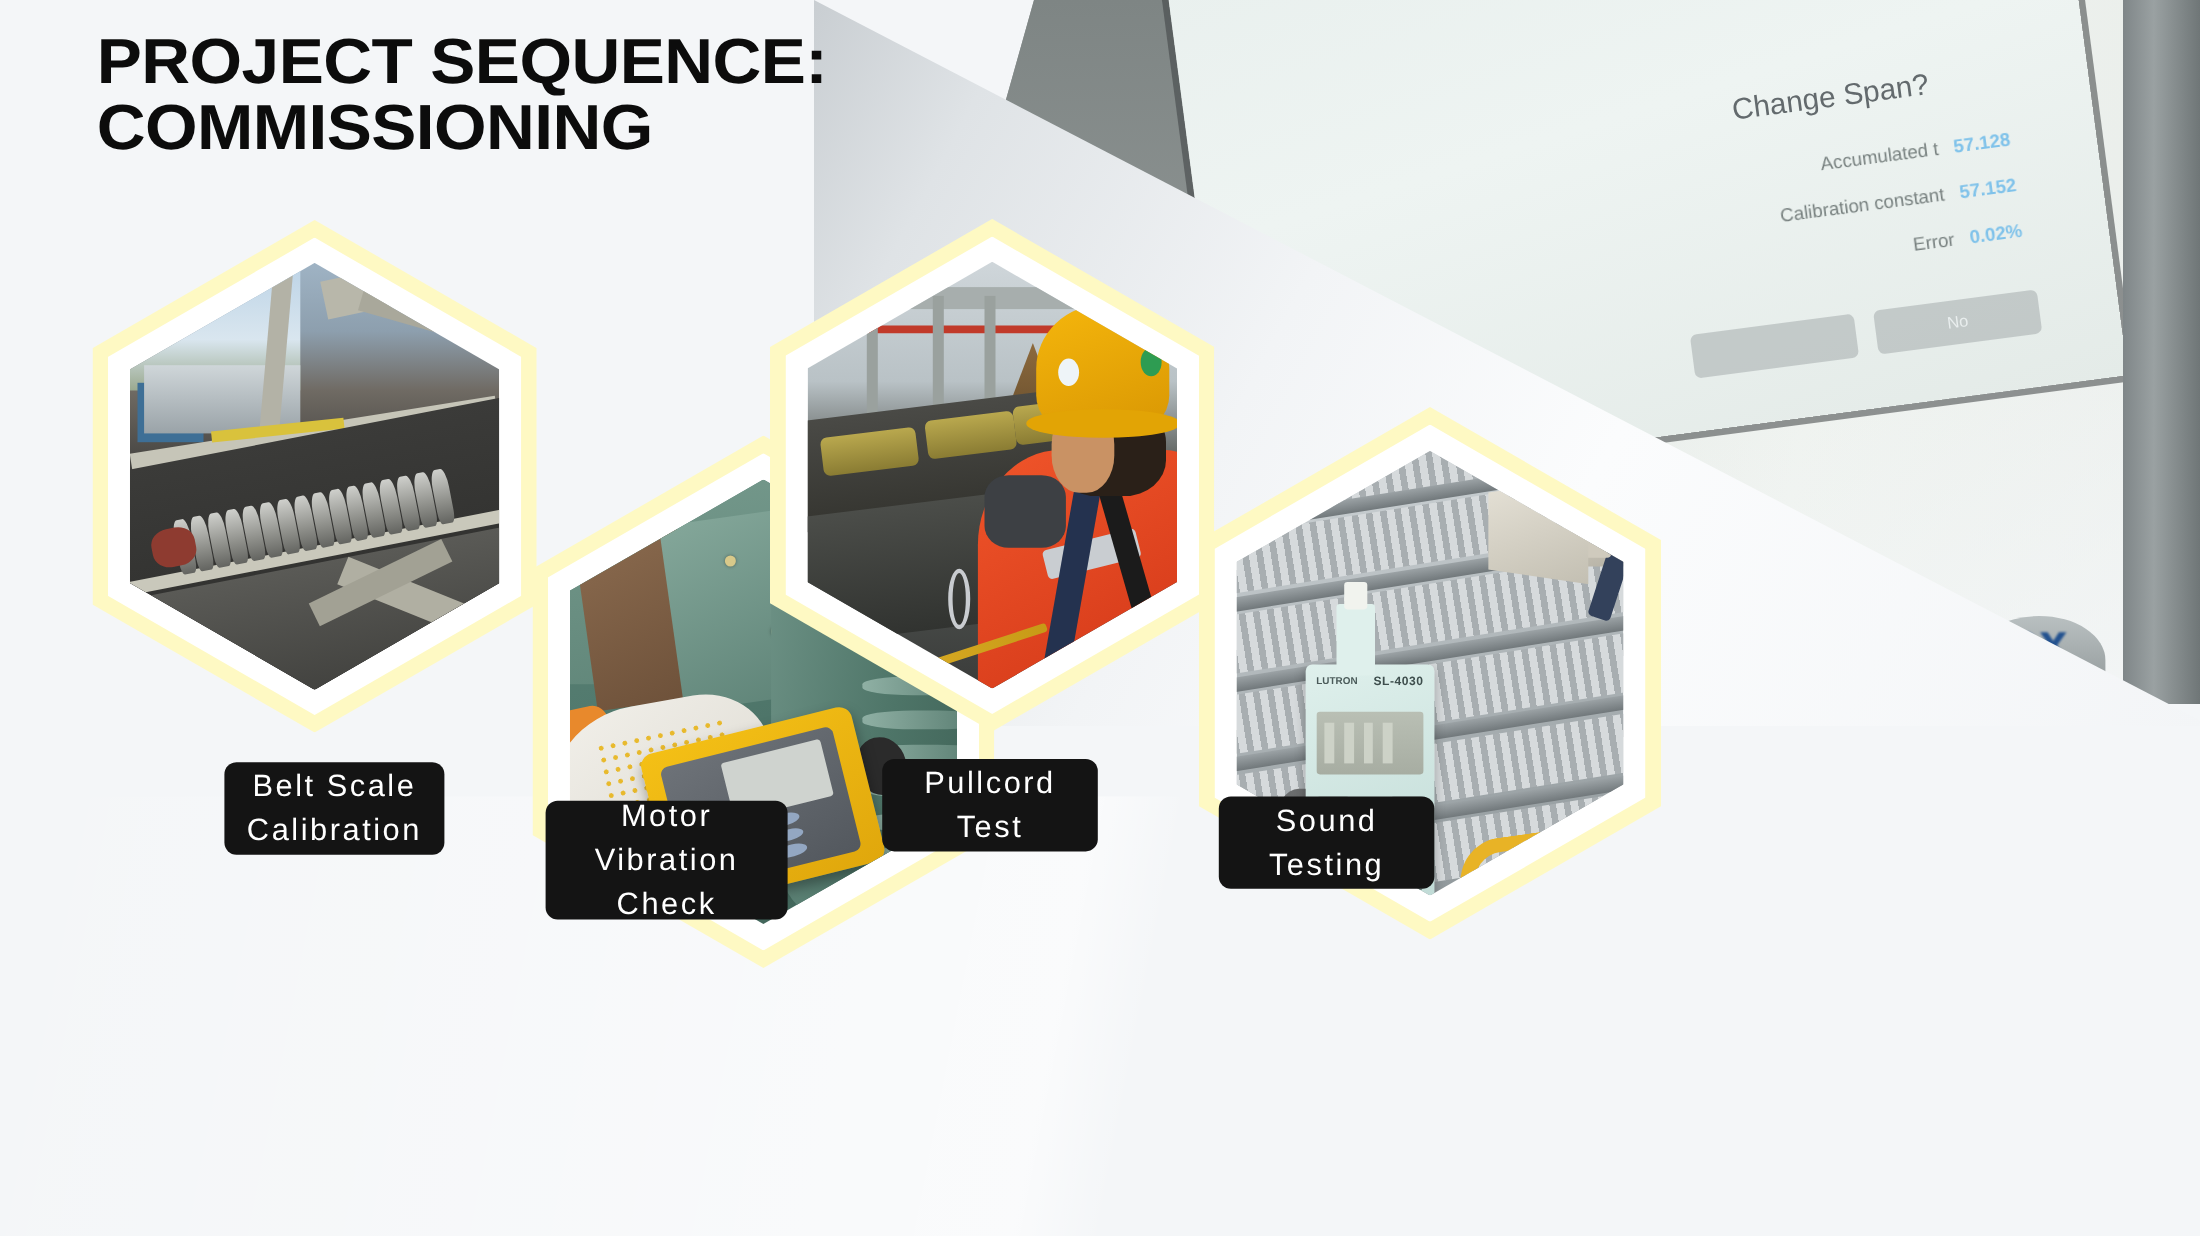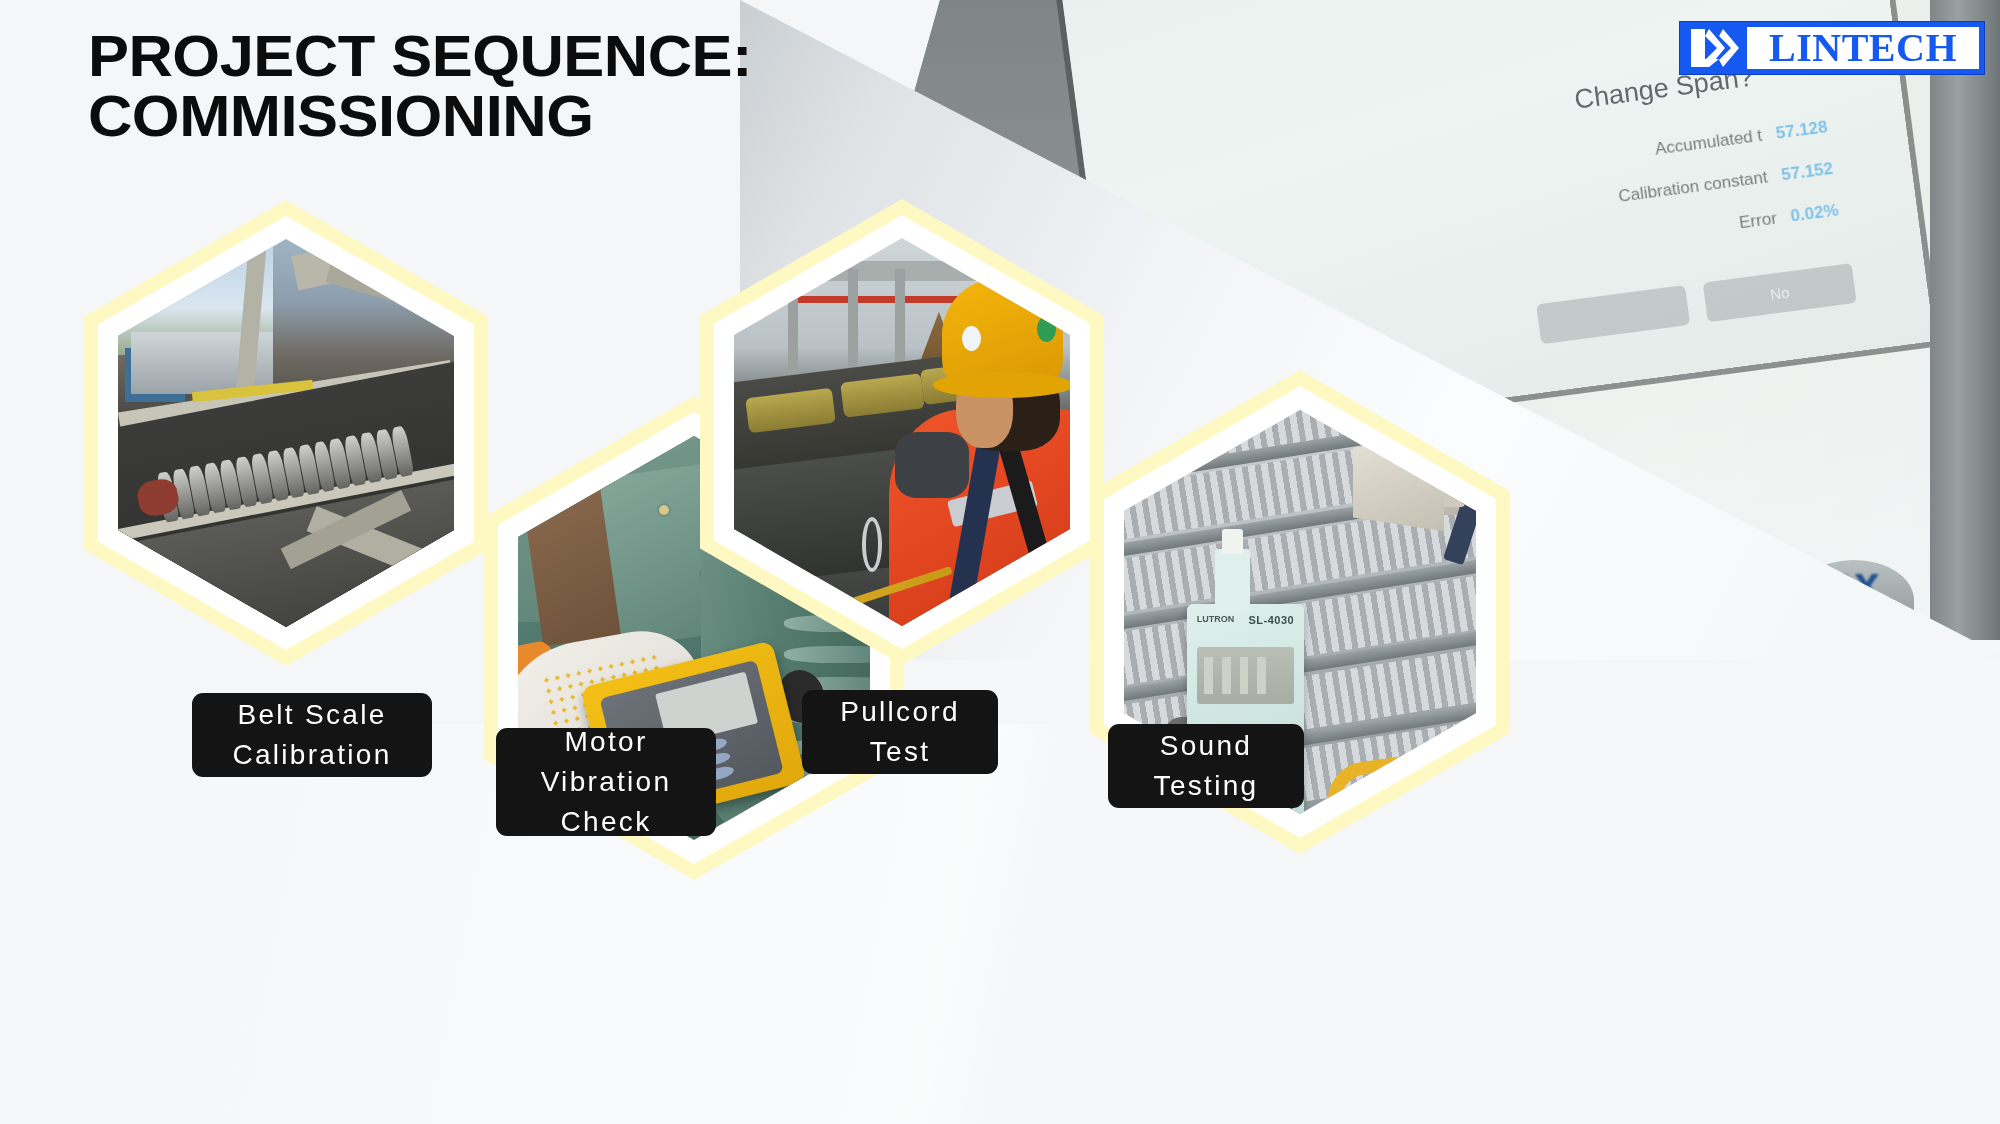--- a/index.html
+++ b/index.html
@@ -312,30 +312,20 @@
   </div>
 
   <div class="bg-sheet"></div>
   <div class="bg-seam"></div>
 
   <div class="title">
     <span class="l1">PROJECT SEQUENCE:</span>
     <span class="l2">COMMISSIONING</span>
   </div>
 
-  <div class="logo">
-    <div class="logo-mark">
-      <svg viewBox="0 0 62 42" width="62" height="42" aria-hidden="true">
-        <path d="M6 2 H20 V32 H34 L24 40 H6 Z" fill="#ffffff"></path>
-        <path d="M24 2 L40 21 L24 40 L20 33 L32 21 L20 9 Z" fill="#ffffff"></path>
-        <path d="M38 2 L54 21 L38 40 L34 33 L46 21 L34 9 Z" fill="#ffffff"></path>
-      </svg>
-    </div>
-    <div class="logo-word">LINTECH</div>
-  </div>
 
   <div class="hex hex-outer" style="left:84px;  top:200px; width:404px; height:466px;">
     <div class="hex hex-mid" style="left:14px; top:16px; width:376px; height:434px;"></div>
     <div class="hex hex-img" style="left:34px; top:39px; width:336px; height:388px;">
       <div class="ph ph1">
         <div class="sky"></div>
         <div class="cont"></div>
         <div class="shed"></div>
         <div class="beam b3"></div>
           <div class="beam b4"></div>
@@ -501,21 +491,21 @@
           <div class="knob" style="right:8%; top:68%;">
               <b></b>
             </div>
           <div class="knoblbl" style="right:9%; top:81%;">RESPONSE</div>
 
         </div>
       </div>
     </div>
   </div>
 
-  <div class="cap" style="left:192px; top:693px; width:240px; height:84px;">
+  <div class="cap" style="left:204px; top:693px; width:200px; height:84px;">
     <span>Belt Scale Calibration</span>
   </div>
 
   <div class="cap" style="left:496px; top:728px; width:220px; height:108px;">
     <span>Motor Vibration Check</span>
   </div>
 
   <div class="cap" style="left:1108px; top:724px; width:196px; height:84px;">
     <span>Sound Testing</span>
   </div>

